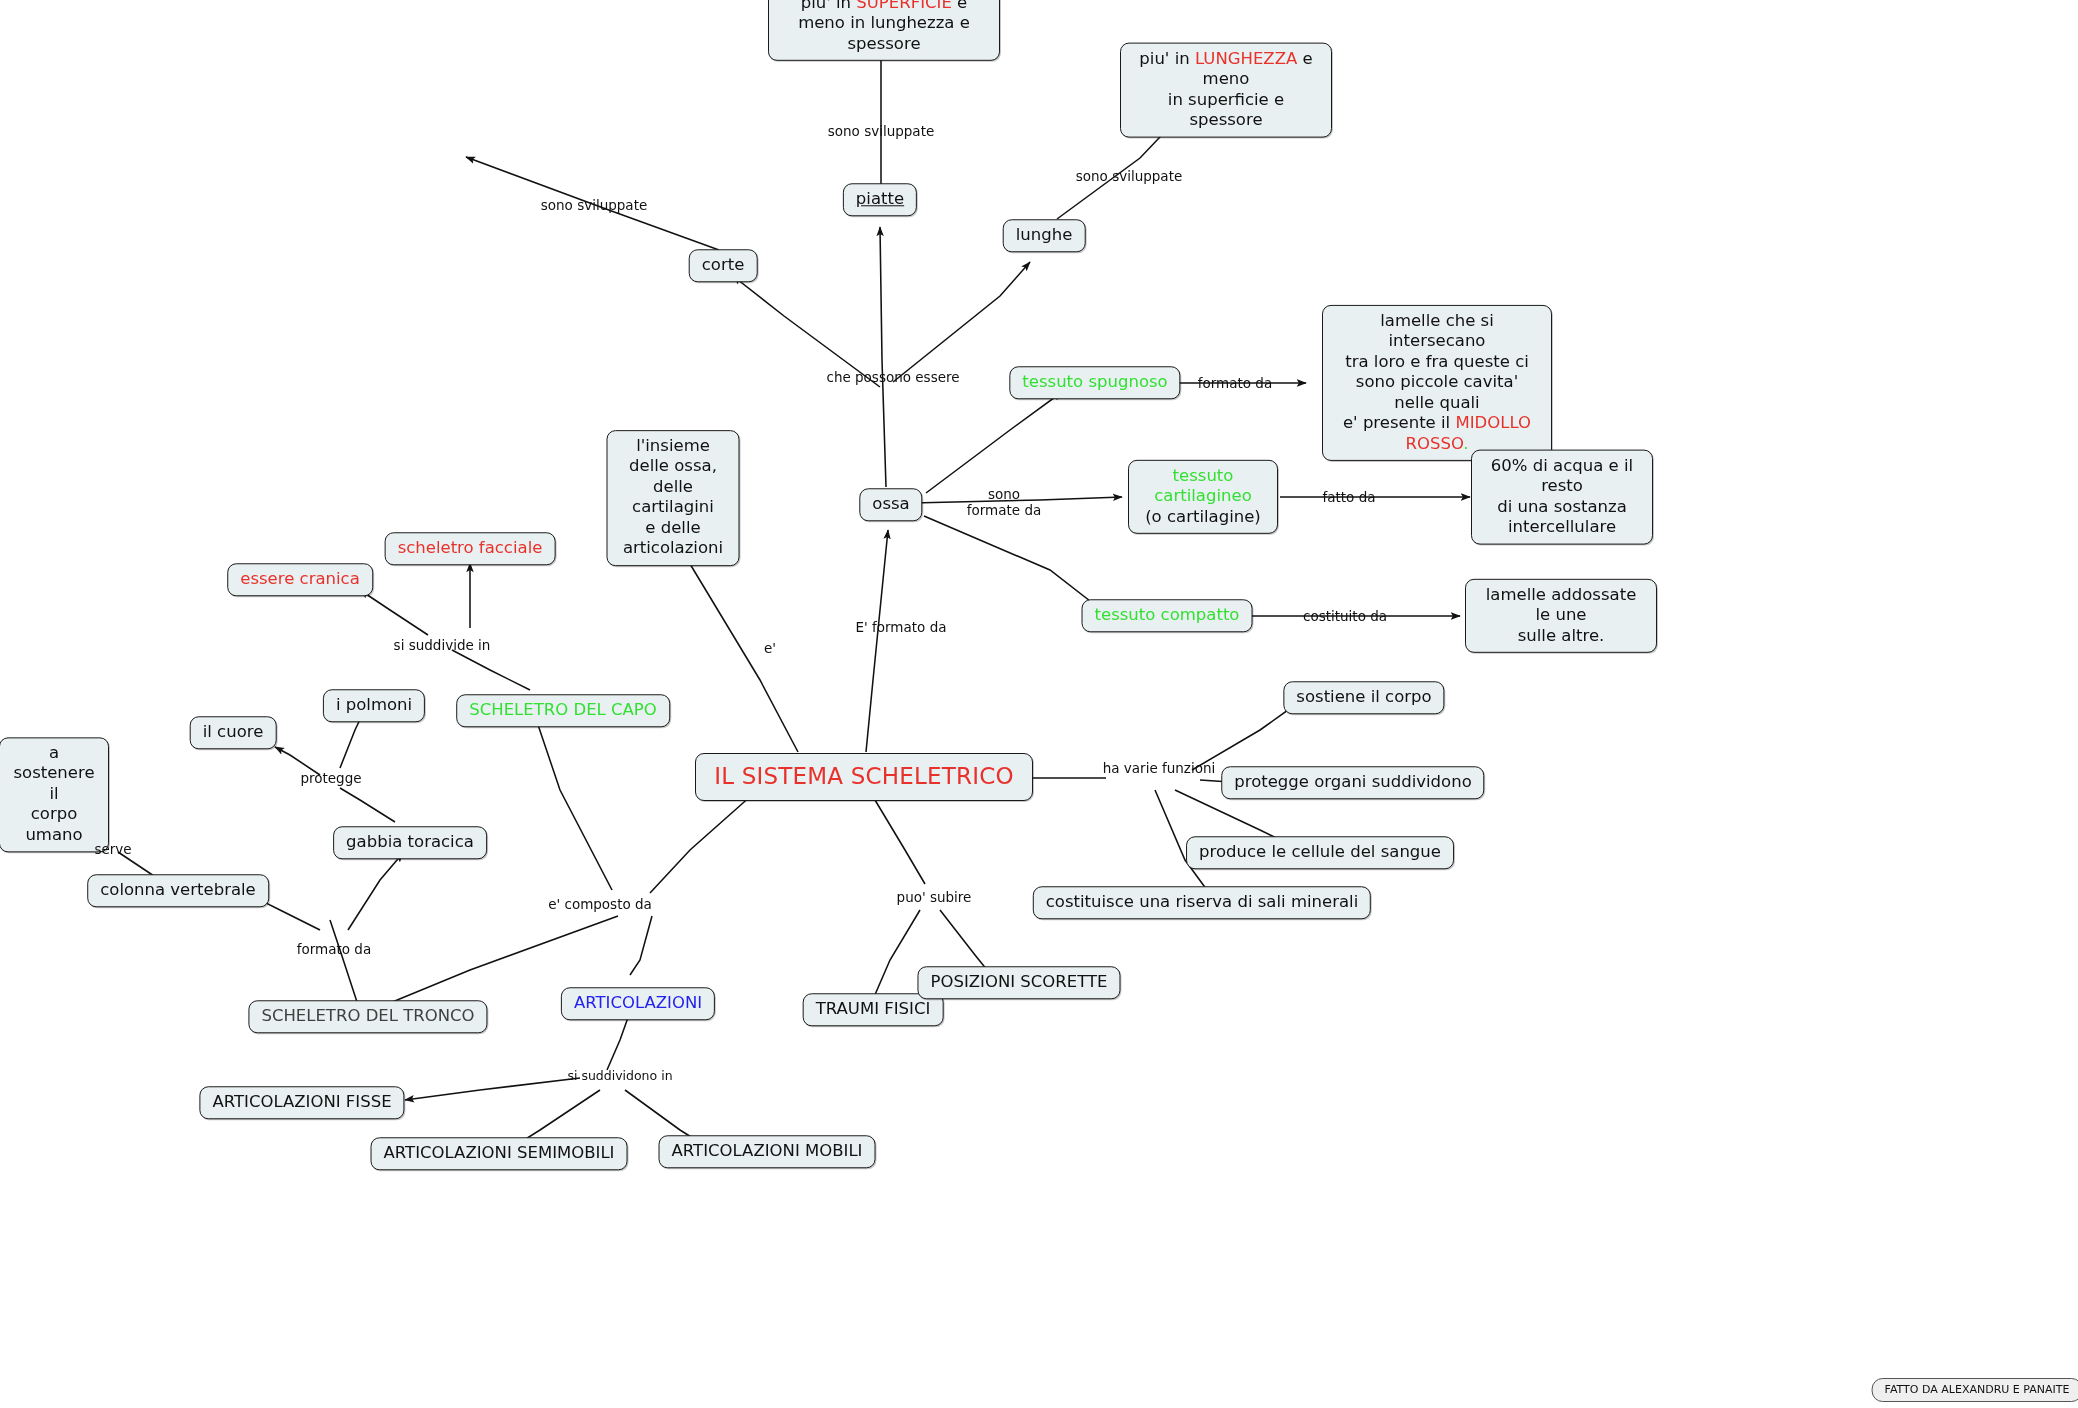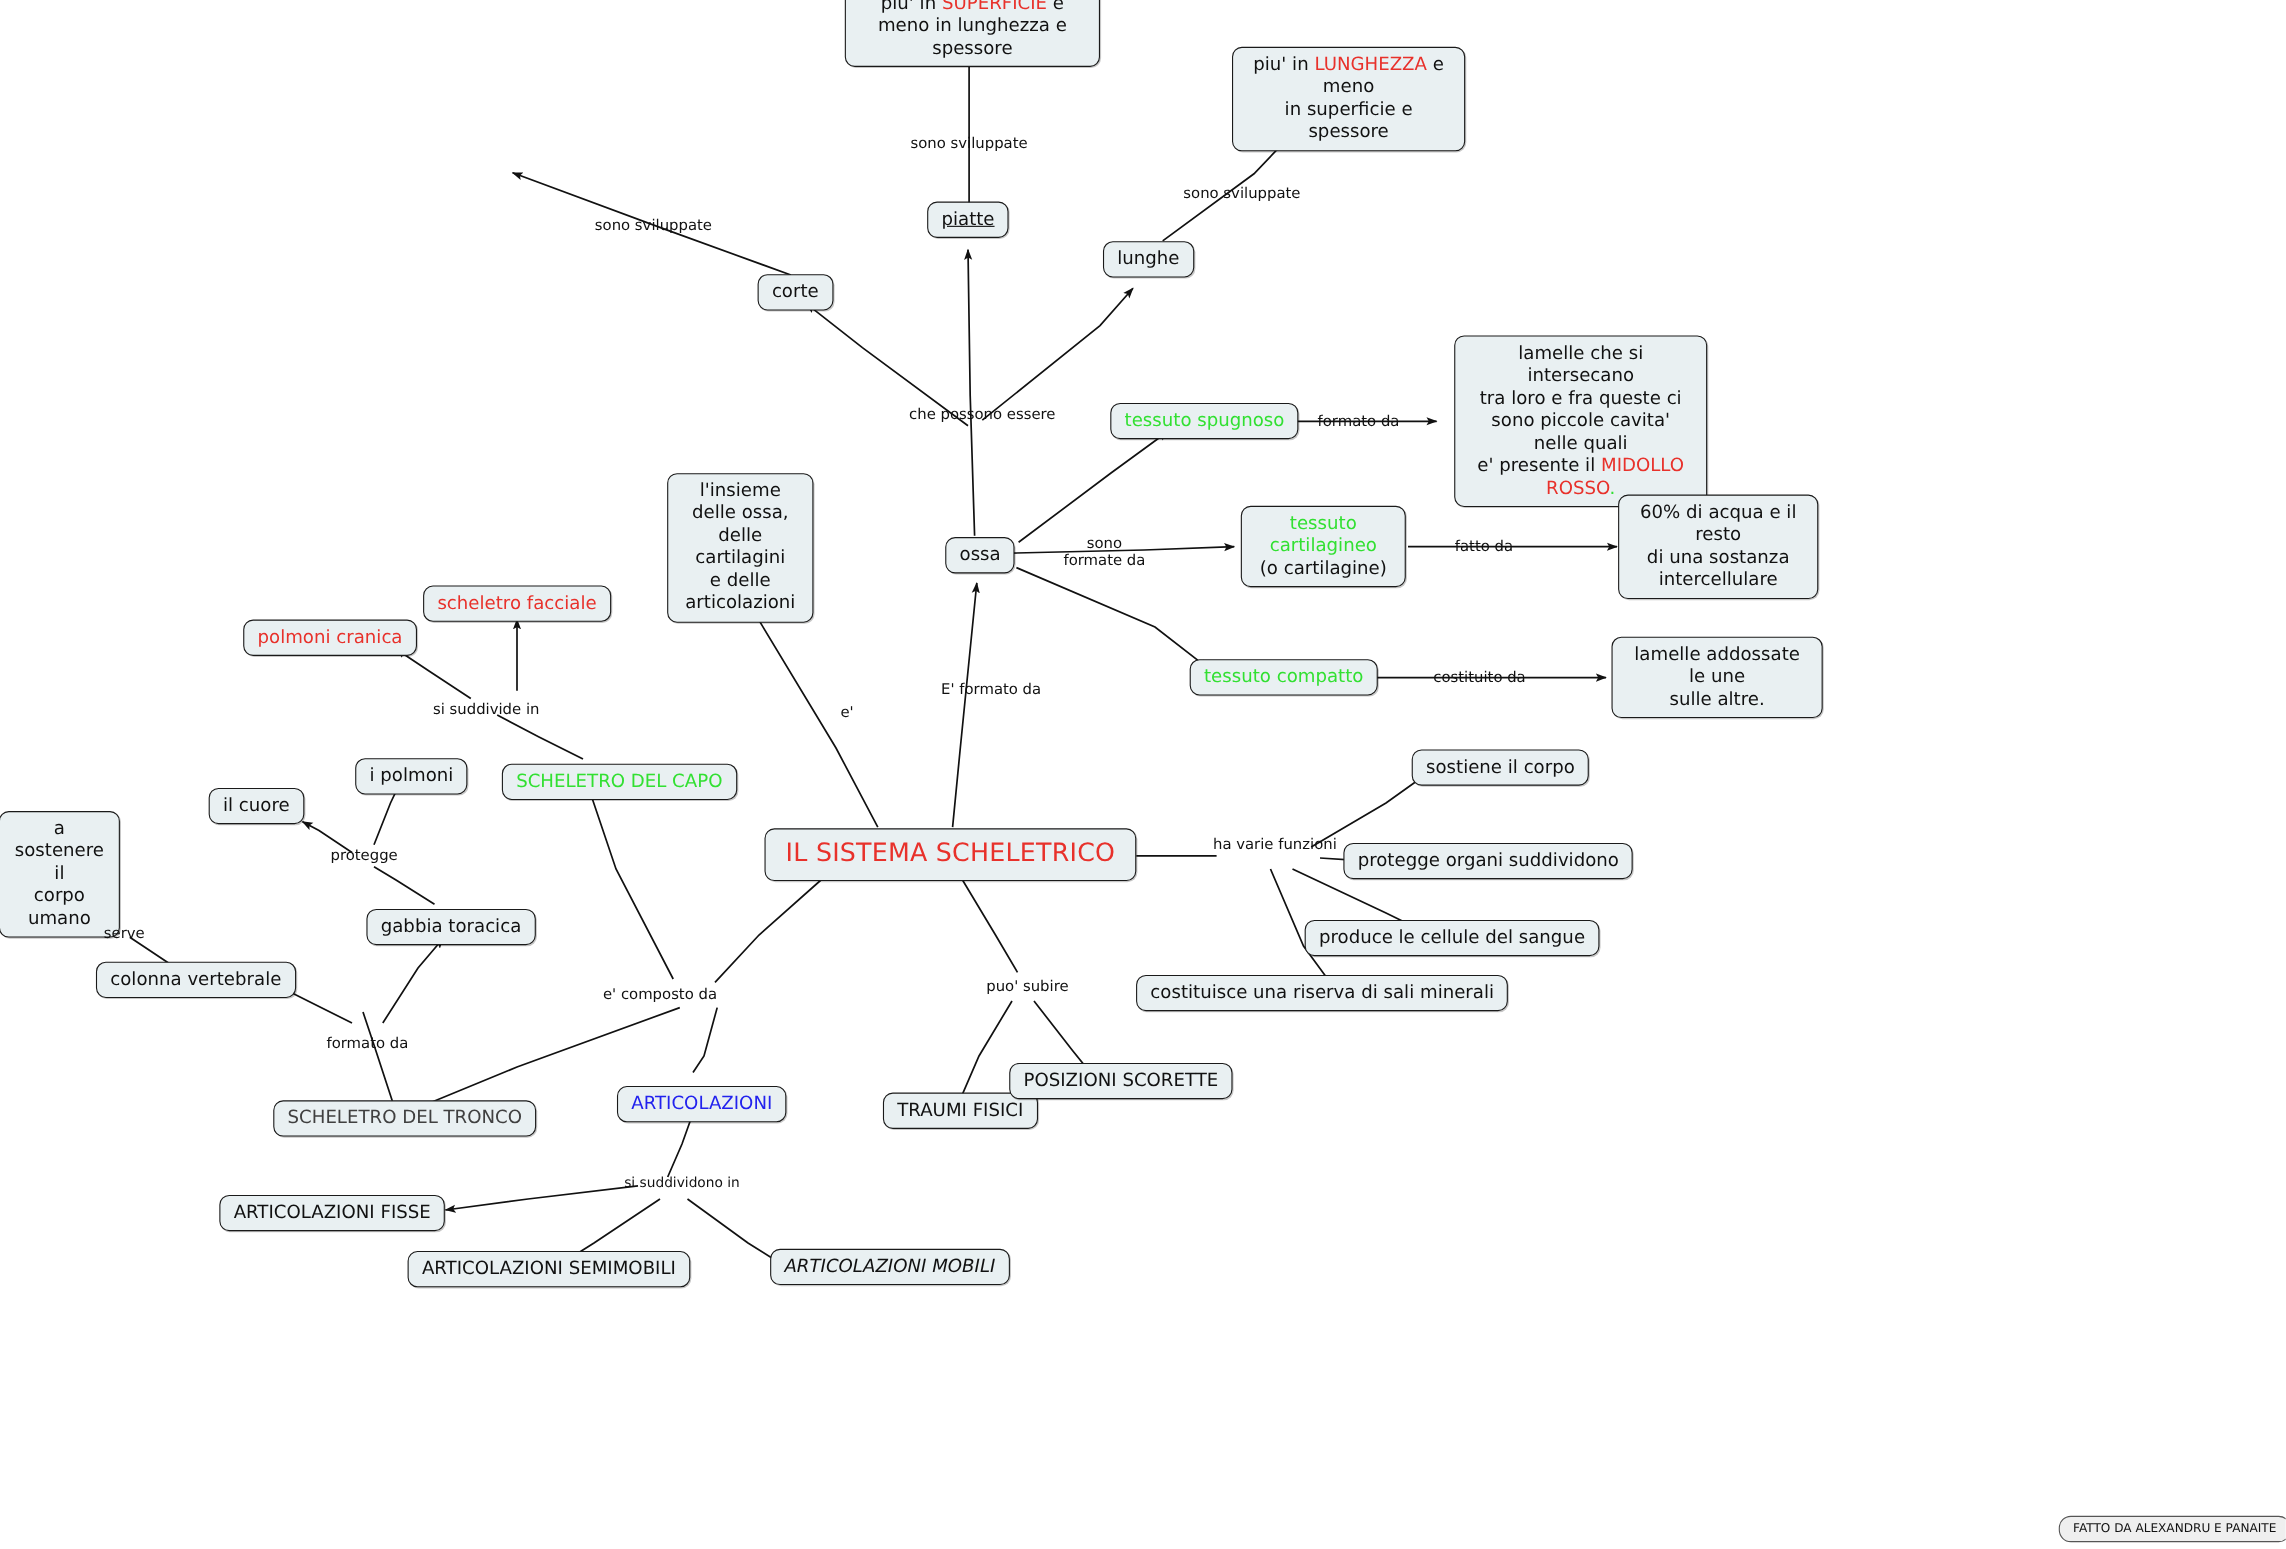--- a/index.html
+++ b/index.html
@@ -227,21 +227,21 @@
 
   <div class="node multi f16" style="left:673px; top:498px; width:133px;">
     <span class="inner">
       <span class="black">l'insieme delle ossa,</span><br>
       <span class="black">delle cartilagini</span><br>
       <span class="black">e delle articolazioni</span>
     </span>
   </div>
 
   <div class="node f16" style="left:300px; top:580px;">
-    <span class="inner red">polmoni cranica</span>
+    <span class="inner red">essere cranica</span>
   </div>
 
   <div class="node f16" style="left:470px; top:549px;text-align:center;">
     <span class="inner red">scheletro facciale</span>
   </div>
 
   <div class="node f16" style="left:563px; top:711px;">
     <span class="inner green">SCHELETRO DEL CAPO</span>
   </div>
 
@@ -305,21 +305,21 @@
   </div>
 
   <div class="node f16" style="left:302px; top:1103px;">
     <span class="inner black">ARTICOLAZIONI FISSE</span>
   </div>
 
   <div class="node f16" style="left:499px; top:1154px;">
     <span class="inner black">ARTICOLAZIONI SEMIMOBILI</span>
   </div>
 
-  <div class="node f16" style="left:809px; top:1152px;font-style:italic;">
+  <div class="node f16" style="left:767px; top:1152px;">
     <span class="inner black">ARTICOLAZIONI MOBILI</span>
   </div>
 
   <div class="edge-label" style="left:881px; top:131px;">sono sviluppate</div>
   <div class="edge-label" style="left:1129px; top:176px;">sono sviluppate</div>
   <div class="edge-label" style="left:594px; top:205px;">sono sviluppate</div>
   <div class="edge-label" style="left:893px; top:377px;">che possono essere</div>
 
   <div class="edge-label" style="left:1004px; top:502px;">
     <span>sono</span><br>

